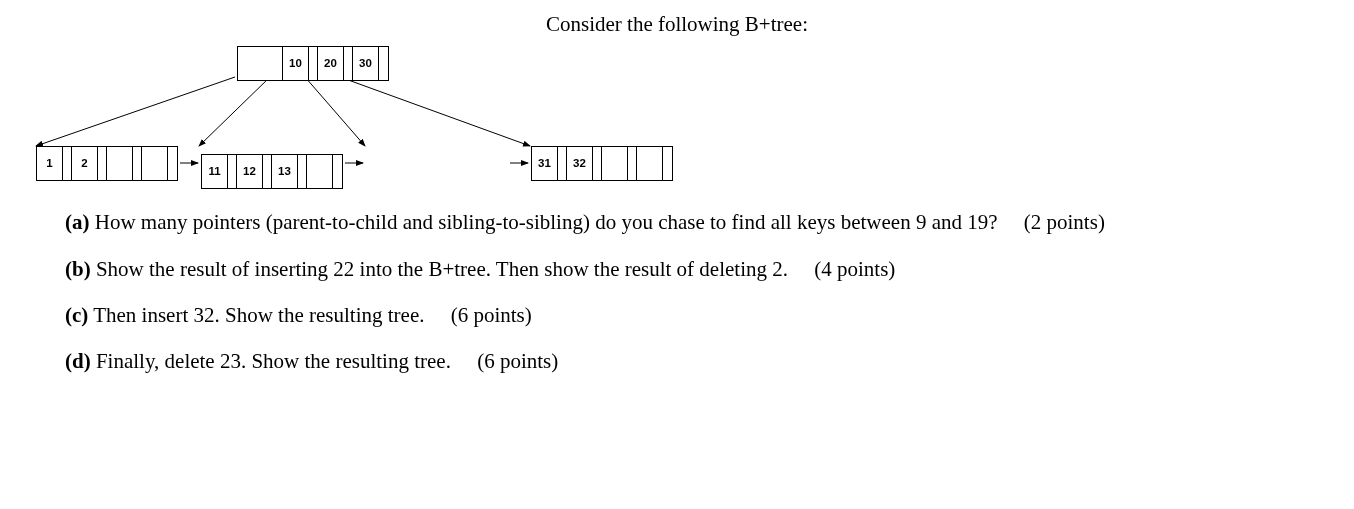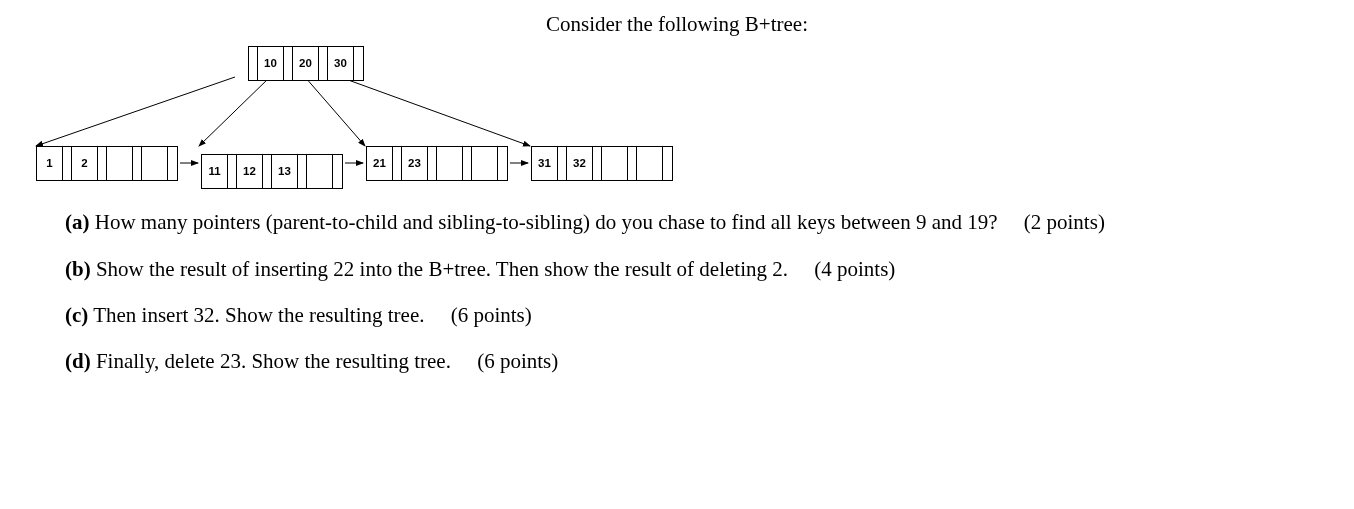--- a/index.html
+++ b/index.html
@@ -59,21 +59,21 @@
     <line x1="213" y1="31" x2="14" y2="100" stroke="#000" stroke-width="1" marker-end="url(#ah)"></line>
     <line x1="248" y1="31" x2="177" y2="100" stroke="#000" stroke-width="1" marker-end="url(#ah)"></line>
     <line x1="283" y1="31" x2="343" y2="100" stroke="#000" stroke-width="1" marker-end="url(#ah)"></line>
     <line x1="318" y1="31" x2="508" y2="100" stroke="#000" stroke-width="1" marker-end="url(#ah)"></line>
 
     <line x1="158" y1="117" x2="176" y2="117" stroke="#000" stroke-width="1" marker-end="url(#ah)"></line>
     <line x1="323" y1="117" x2="341" y2="117" stroke="#000" stroke-width="1" marker-end="url(#ah)"></line>
     <line x1="488" y1="117" x2="506" y2="117" stroke="#000" stroke-width="1" marker-end="url(#ah)"></line>
   </svg>
 
-  <div class="node" style="left:226px; top:0;">
+  <div class="node" style="left:215px; top:0;padding-left:36px;">
     <div class="pslot"></div>
     <div class="kslot">10</div>
     <div class="pslot"></div>
     <div class="kslot">20</div>
     <div class="pslot"></div>
     <div class="kslot">30</div>
     <div class="pslot"></div>
   </div>
 
   <div class="node" style="left:14px; top:100px;">
@@ -91,30 +91,20 @@
     <div class="kslot">11</div>
     <div class="pslot"></div>
     <div class="kslot">12</div>
     <div class="pslot"></div>
     <div class="kslot">13</div>
     <div class="pslot"></div>
     <div class="kslot"></div>
     <div class="pslot"></div>
   </div>
 
-  <div class="node" style="left:344px; top:100px;">
-    <div class="kslot">21</div>
-    <div class="pslot"></div>
-    <div class="kslot">23</div>
-    <div class="pslot"></div>
-    <div class="kslot"></div>
-    <div class="pslot"></div>
-    <div class="kslot"></div>
-    <div class="pslot"></div>
-  </div>
 
   <div class="node" style="left:509px; top:100px;">
     <div class="kslot">31</div>
     <div class="pslot"></div>
     <div class="kslot">32</div>
     <div class="pslot"></div>
     <div class="kslot"></div>
     <div class="pslot"></div>
     <div class="kslot"></div>
     <div class="pslot"></div>

